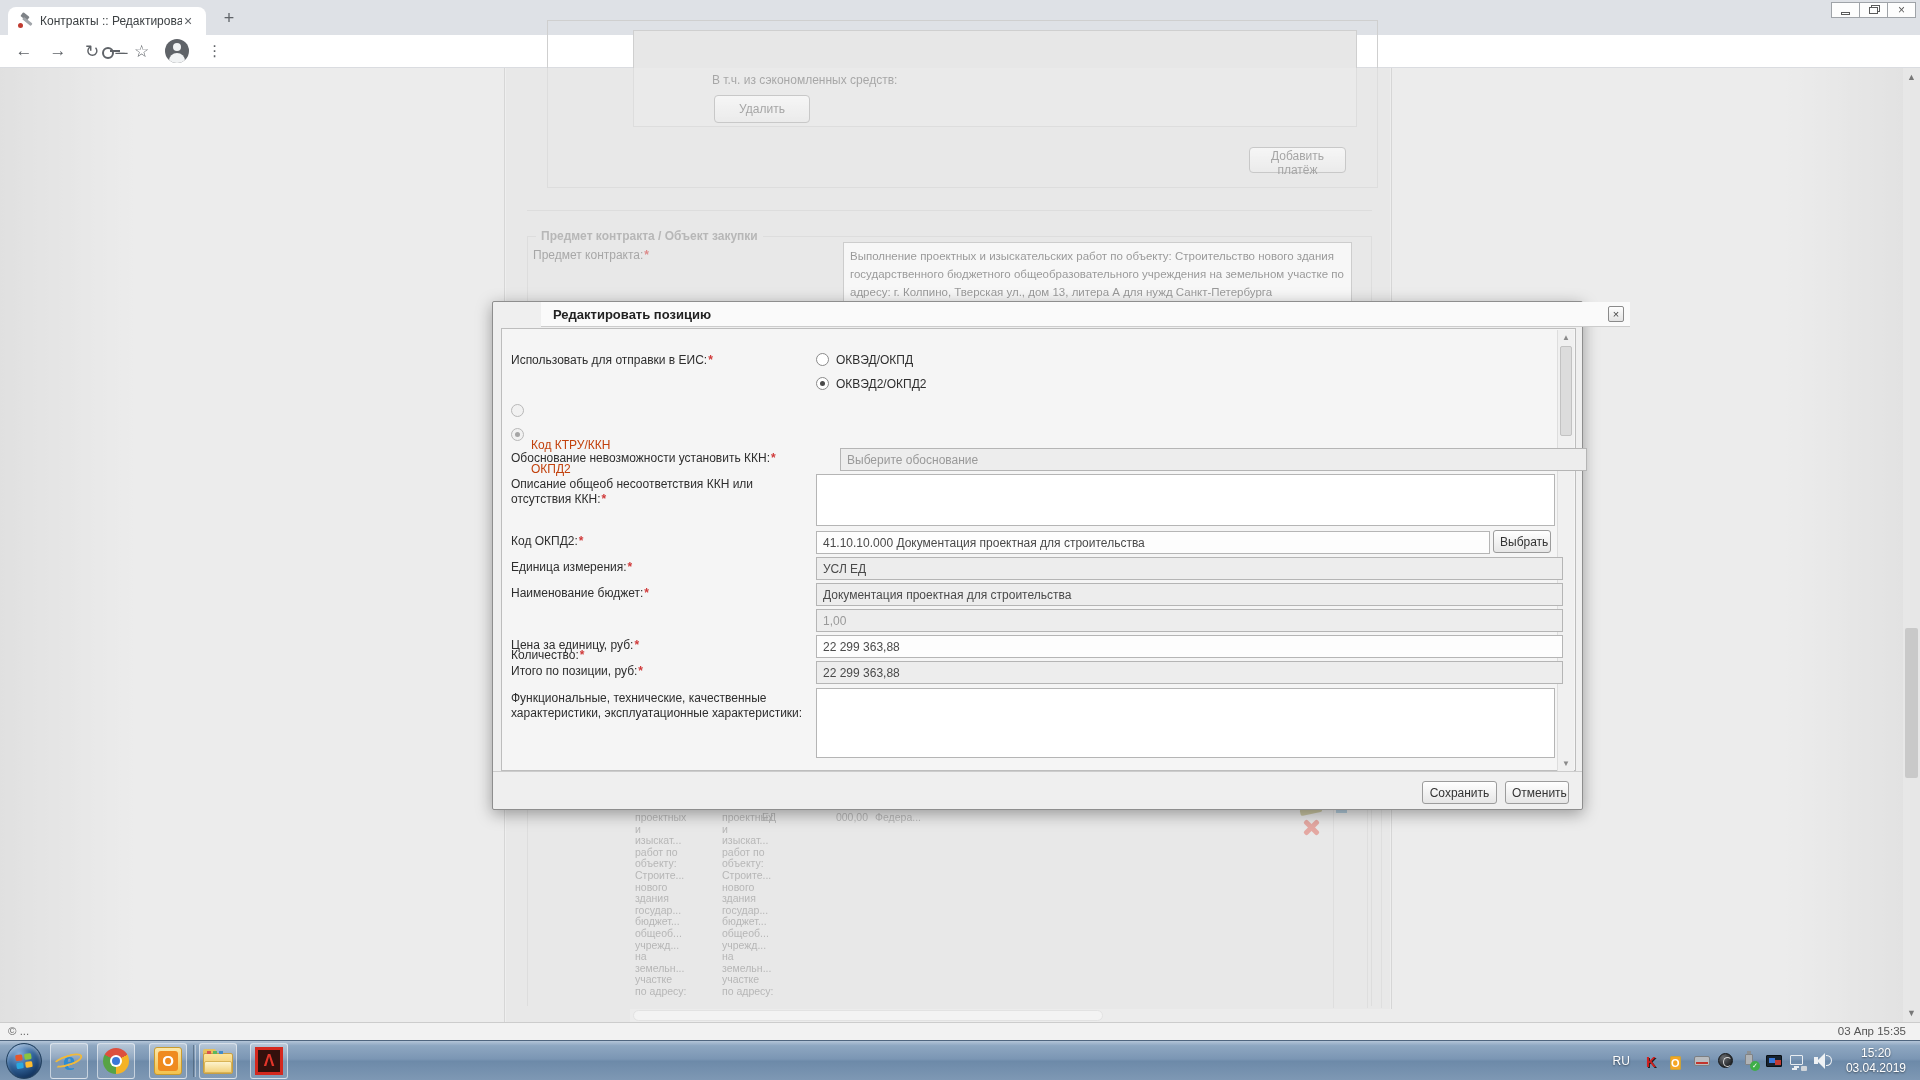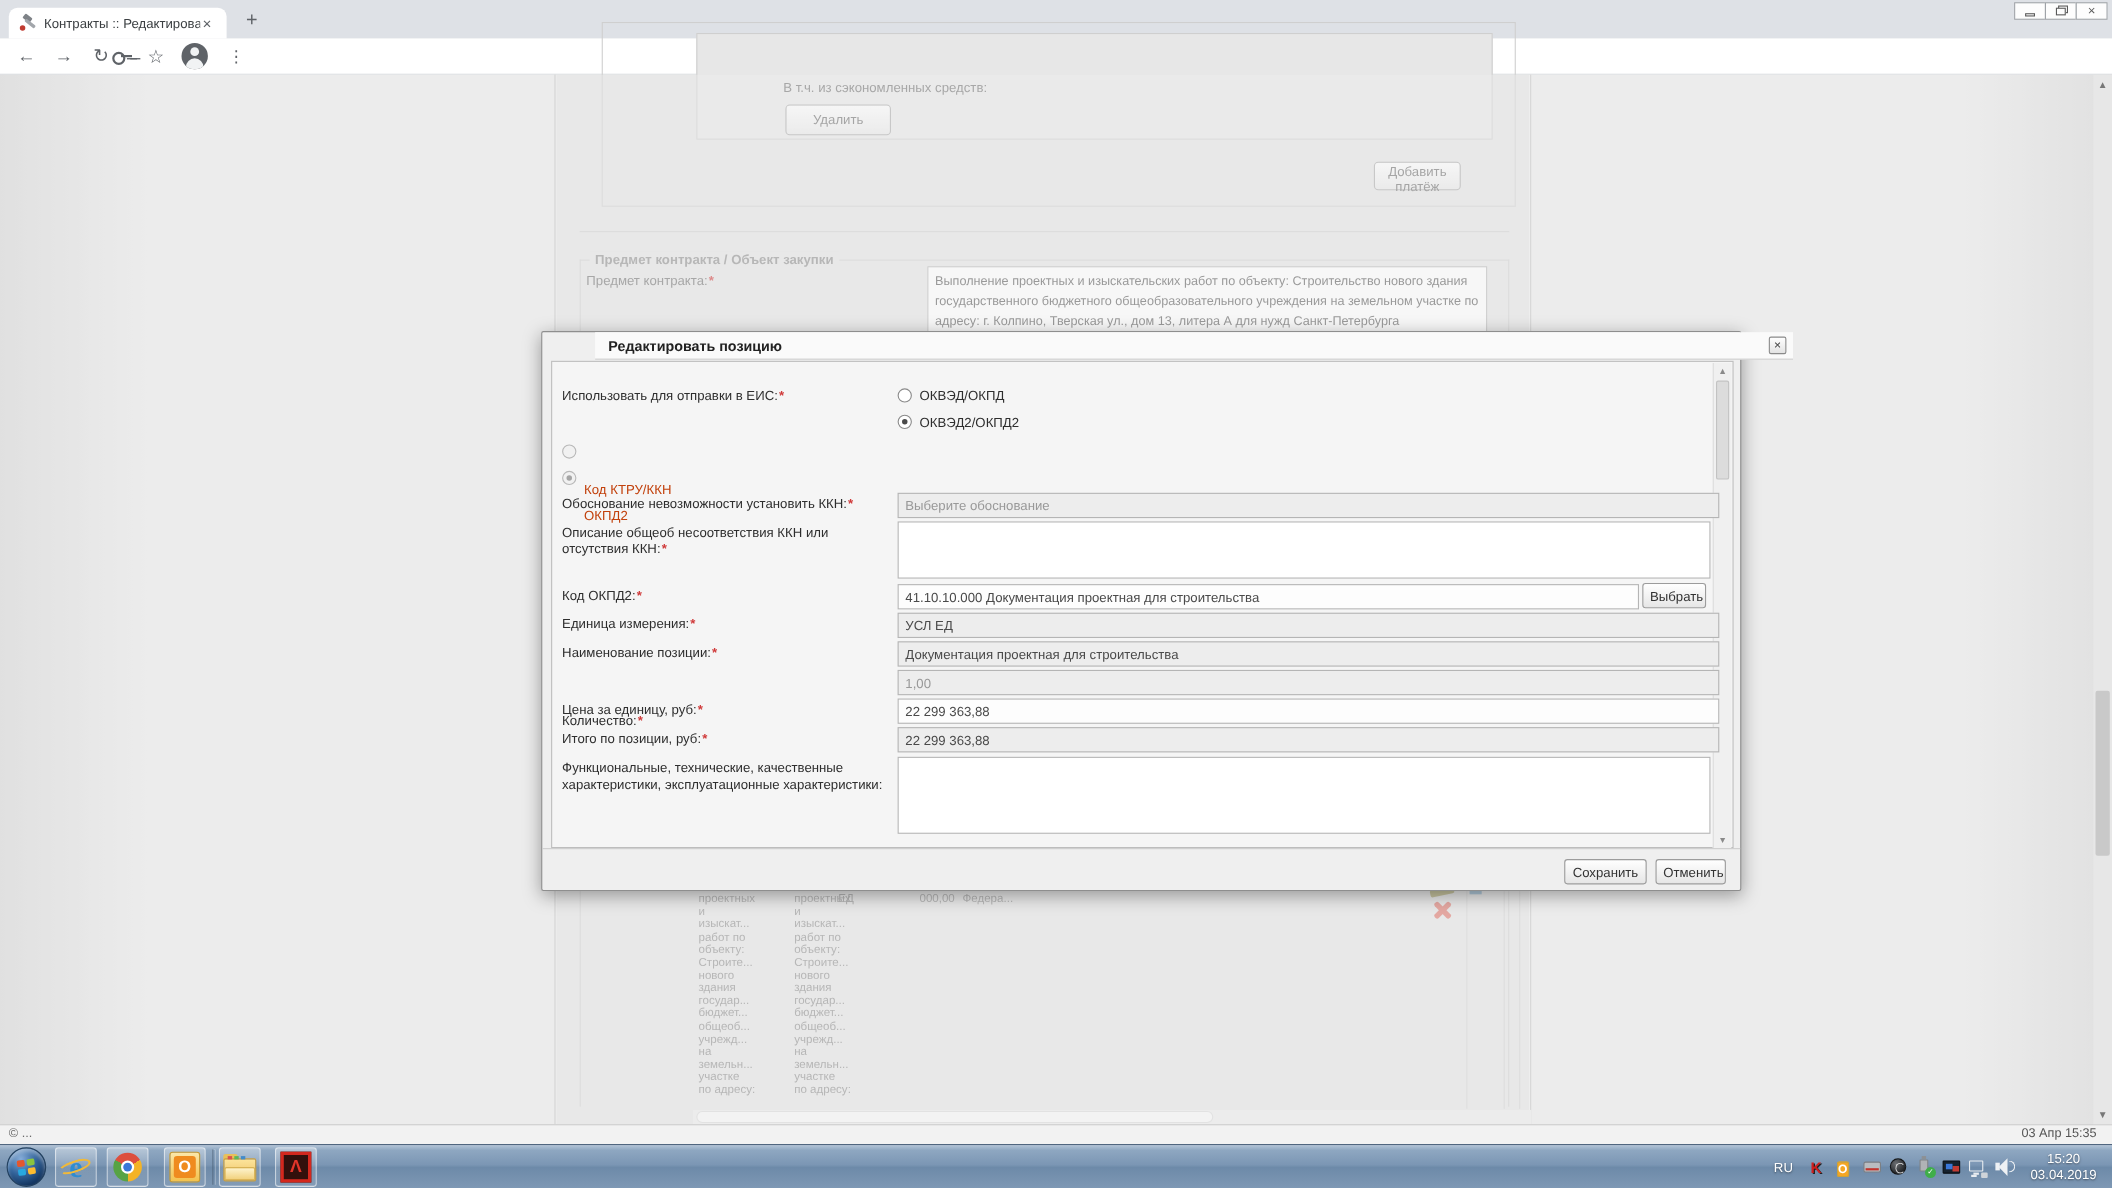--- a/index.html
+++ b/index.html
@@ -218,21 +218,21 @@
   </div>
 
   <div class="viewport"></div>
   <div class="panel"></div>
 
   <div class="pg fset" style="left:547px;top:20px;width:831px;height:168px;"></div>
   <div class="pg fset" style="left:633px;top:30px;width:724px;height:97px;background:#e7e7e7;"></div>
   <div class="pg plabel" style="left:712px;top:73px;">В т.ч. из сэкономленных средств:</div>
   <input class="pinput" style="left: 903px; top: 64px; width: 432px; height: 27px;" value="">
   <button class="btn pg" style="left:714px;top:95px;width:96px;height:28px;">Удалить</button>
-  <button class="btn pg" style="left:1249px;top:147px;width:79px;height:26px;">Добавить платёж</button>
+  <button class="btn pg" style="left:1249px;top:147px;width:97px;height:26px;">Добавить платёж</button>
   <div class="pg" style="left:527px;top:210px;width:845px;height:1px;background:#cfcfcf;"></div>
 
   <div class="pg fset" style="left:527px;top:236px;width:845px;height:770px;border-bottom:none;"></div>
   <div class="legend pg" style="left:536px;top:229px;">Предмет контракта / Объект закупки</div>
   <div class="pg plabel" style="left:533px;top:248px;">
     <span>Предмет контракта:</span><span class="req">*</span>
   </div>
   <div class="pg" style="left:843px;top:242px;width:509px;height:120px;background:#fff;border:1px solid #b3b3b3;padding:3px 6px;">
     <span class="subject-text">Выполнение проектных и изыскательских работ по объекту: Строительство нового здания
 государственного бюджетного общеобразовательного учреждения на земельном участке по
@@ -307,40 +307,40 @@
     <span class="rlabel" style="left:343px;top:75px;">ОКВЭД2/ОКПД2</span>
 
     <span class="rb dis" style="left:18px;top:102px;"></span>
     <span class="rlabel dim" style="left:38px;top:102px;">Код КТРУ/ККН</span>
     <span class="rb dis on" style="left:18px;top:126px;"></span>
     <span class="rlabel dim" style="left:38px;top:126px;">ОКПД2</span>
 
     <div class="mlabel" style="top:149px;">
       <span>Обоснование невозможности установить ККН:</span><span class="req">*</span>
     </div>
-    <input class="minput ghost" style="top: 146px;" value="Выберите обоснование">
+    <input class="minput ghost" style="top: 146px; margin-left: 24px;" value="Выберите обоснование">
 
     <div class="mlabel" style="top:175px;">
       <span>Описание общеоб несоответствия ККН или отсутствия ККН:</span><span class="req">*</span>
     </div>
     <textarea class="mta" style="top: 172px; height: 46px;"></textarea>
 
     <div class="mlabel" style="top:232px;">
       <span>Код ОКПД2:</span><span class="req">*</span>
     </div>
     <input class="minput white" style="top: 229px; width: 660px;" value="41.10.10.000 Документация проектная для строительства">
     <button class="mbtn" style="left:1000px;top:228px;width:58px;">Выбрать</button>
 
     <div class="mlabel" style="top:258px;">
       <span>Единица измерения:</span><span class="req">*</span>
     </div>
     <input class="minput" style="top: 255px;" value="УСЛ ЕД">
 
     <div class="mlabel" style="top:284px;">
-      <span>Наименование позиции:</span><span class="req">*</span>
+      <span>Наименование бюджет:</span><span class="req">*</span>
     </div>
     <input class="minput" style="top: 281px;" value="Документация проектная для строительства">
 
     <div class="mlabel" style="top:310px;margin-top:36px;">
       <span>Количество:</span><span class="req">*</span>
     </div>
     <input class="minput ghost" style="top: 307px;" value="1,00">
 
     <div class="mlabel" style="top:336px;">
       <span>Цена за единицу, руб:</span><span class="req">*</span>

